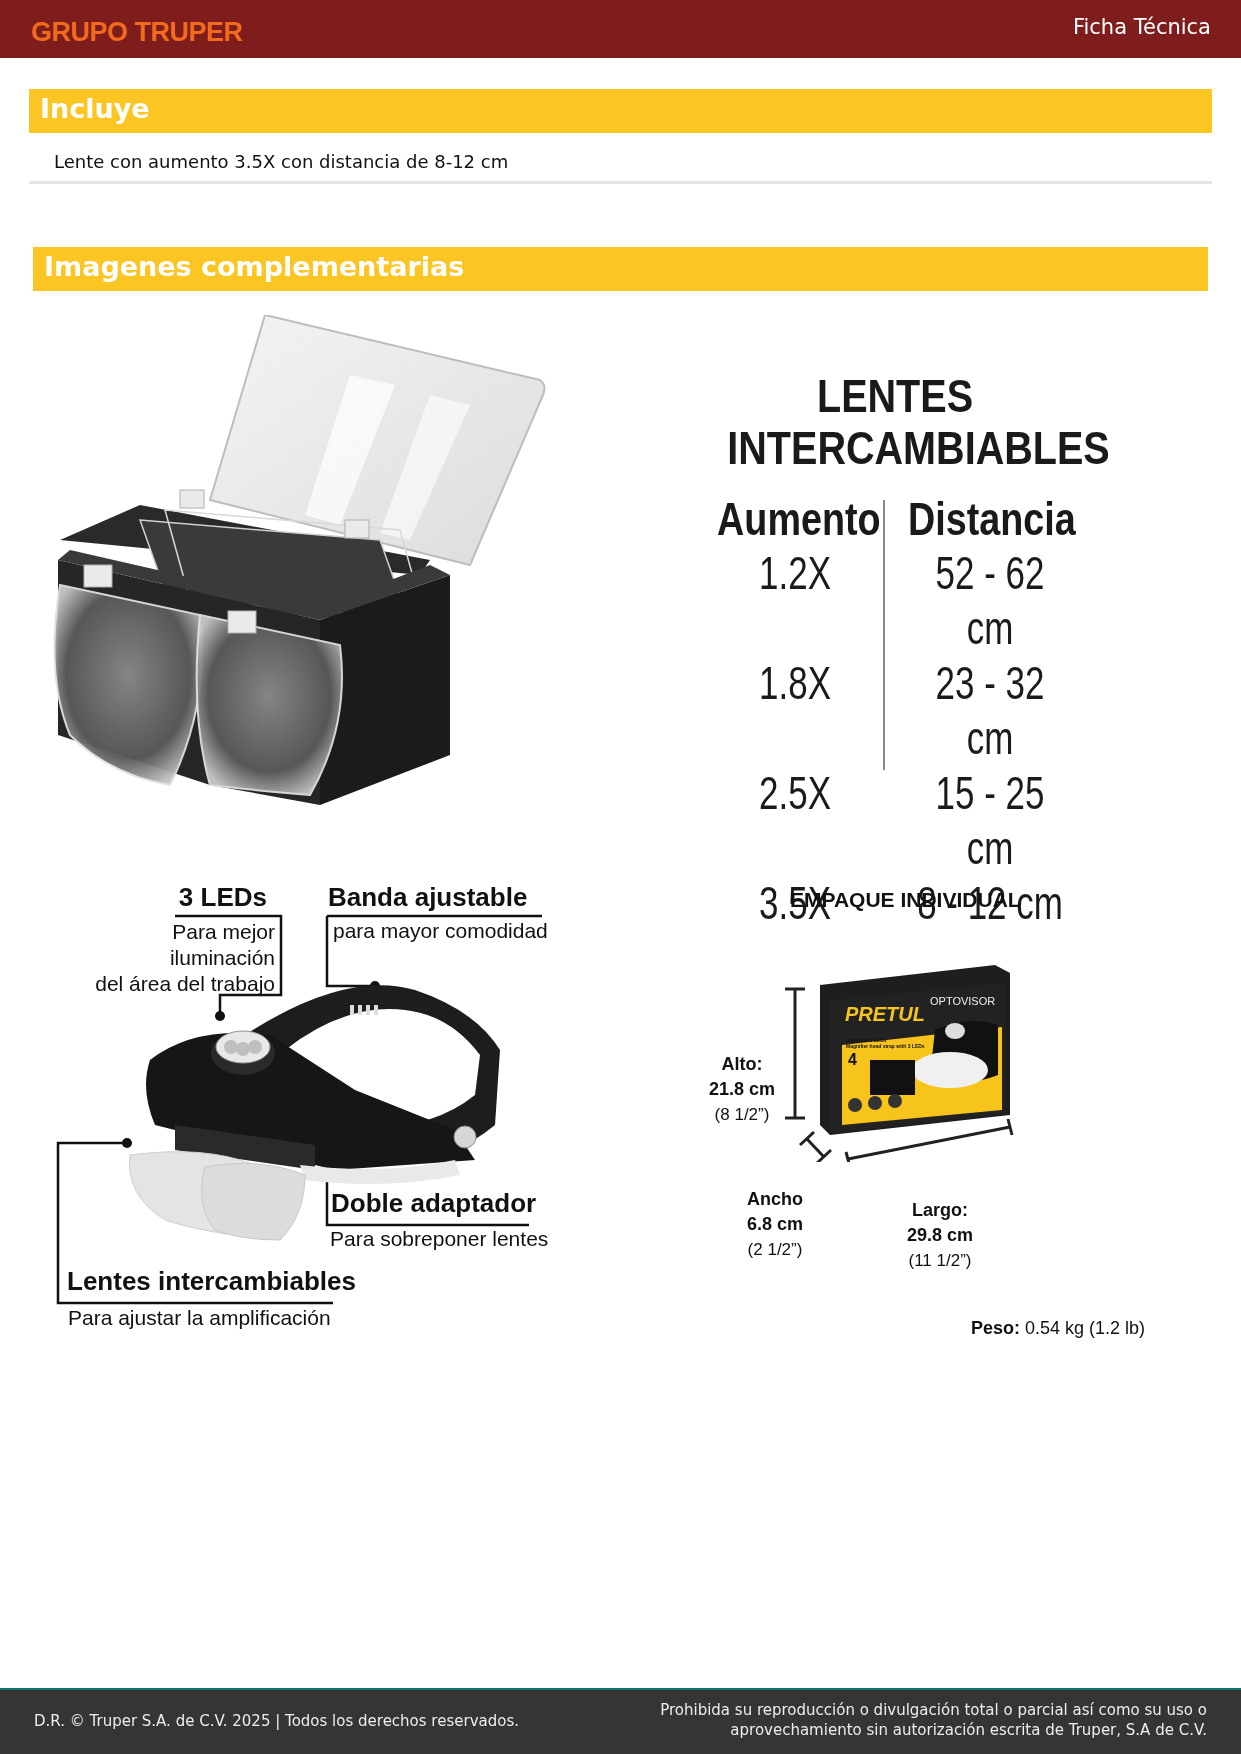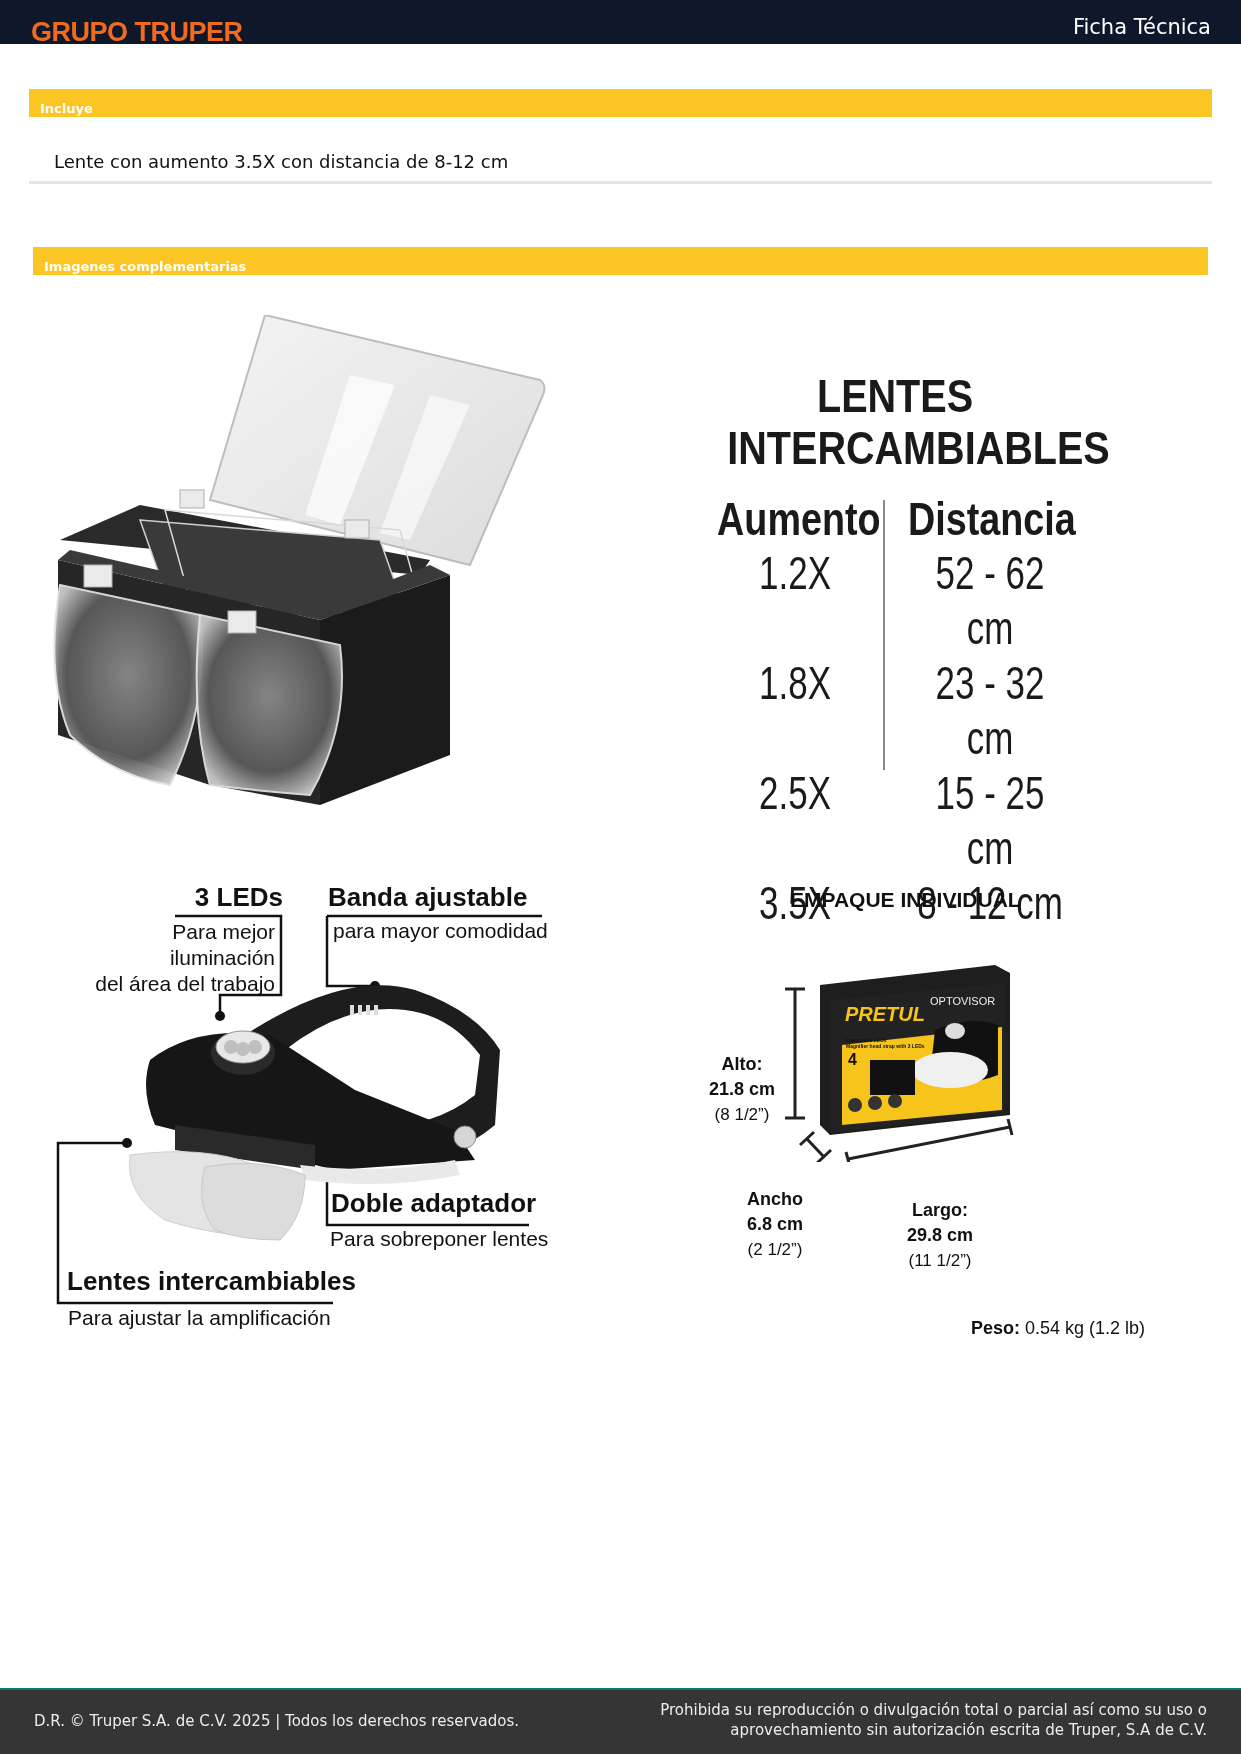--- a/index.html
+++ b/index.html
@@ -1,23 +1,23 @@
 <!DOCTYPE html>
 <html><head>
 <meta charset="utf-8">
 <style>
   * { box-sizing: border-box; margin: 0; padding: 0; }
   html, body { width: 1241px; height: 1754px; background: #ffffff; overflow: hidden; }
   body { position: relative; font-family: "DejaVu Sans", sans-serif; color: #111; }
 
-  .header { position: absolute; left: 0; top: 0; width: 1241px; height: 44px; background: #0f172a; }
+  .header { position: absolute; left: 0; top: 0; width: 1241px; height: 58px; background: #7f1d1d; }
   .brand { position: absolute; left: 31px; top: 17px; font-family: "Liberation Sans", sans-serif; font-weight: bold; font-size: 27px; letter-spacing: -0.5px; color: #f26b1d; }
   .doc-type { position: absolute; right: 30px; top: 15px; font-family: "DejaVu Sans", sans-serif; font-size: 21px; color: #ffffff; }
 
-  .section-bar { position: absolute; height: 28px; background: #fbc524; color: #ffffff; font-weight: bold; font-size: 13px; padding-left: 11px; line-height: 40px; }
+  .section-bar { position: absolute; height: 44px; background: #fbc524; color: #ffffff; font-weight: bold; font-size: 27px; padding-left: 11px; line-height: 40px; }
   .bar-incluye { left: 29px; top: 89px; width: 1183px; }
   .bar-imagenes { left: 33px; top: 247px; width: 1175px; }
 
   .include-text { position: absolute; left: 54px; top: 151px; font-size: 18px; color: #111; }
   .divider { position: absolute; left: 29px; top: 181px; width: 1183px; height: 3px; background: #e4e4e4; }
 
   
   .lens-box { position: absolute; left: 50px; top: 315px; width: 500px; height: 490px; }
 
   
@@ -147,21 +147,21 @@
     <circle cx="200" cy="172" r="7" fill="#bfbfbf"></circle>
 
     <circle cx="410" cy="262" r="11" fill="#d6d6d6" stroke="#888"></circle>
 
     <path d="M245 290 Q330 300 400 285 L405 300 Q330 315 250 305 Z" fill="#e9e9e9"></path>
 
     <path d="M75 280 Q150 270 200 290 Q205 340 180 360 Q140 355 110 345 Q70 320 75 280 Z" fill="#e4e4e4" stroke="#cfcfcf"></path>
     <path d="M150 292 Q205 282 250 300 Q250 340 225 365 Q185 365 160 355 Q140 330 150 292 Z" fill="#dcdcdc" stroke="#c8c8c8"></path>
   </svg>
 
-  <div class="callout" style="right:272px;top:7px;text-align:right">
+  <div class="callout" style="right:288px;top:7px;text-align:right">
     <div class="t">3 LEDs</div>
   </div>
   <div class="callout" style="left:8px;top:44px;width:212px;text-align:right;line-height:26px">
     <div class="s">Para mejor iluminación</div>
     <div class="s">del área del trabajo</div>
   </div>
 
   <div class="callout" style="left:273px;top:7px">
     <div class="t">Banda ajustable</div>
   </div>

